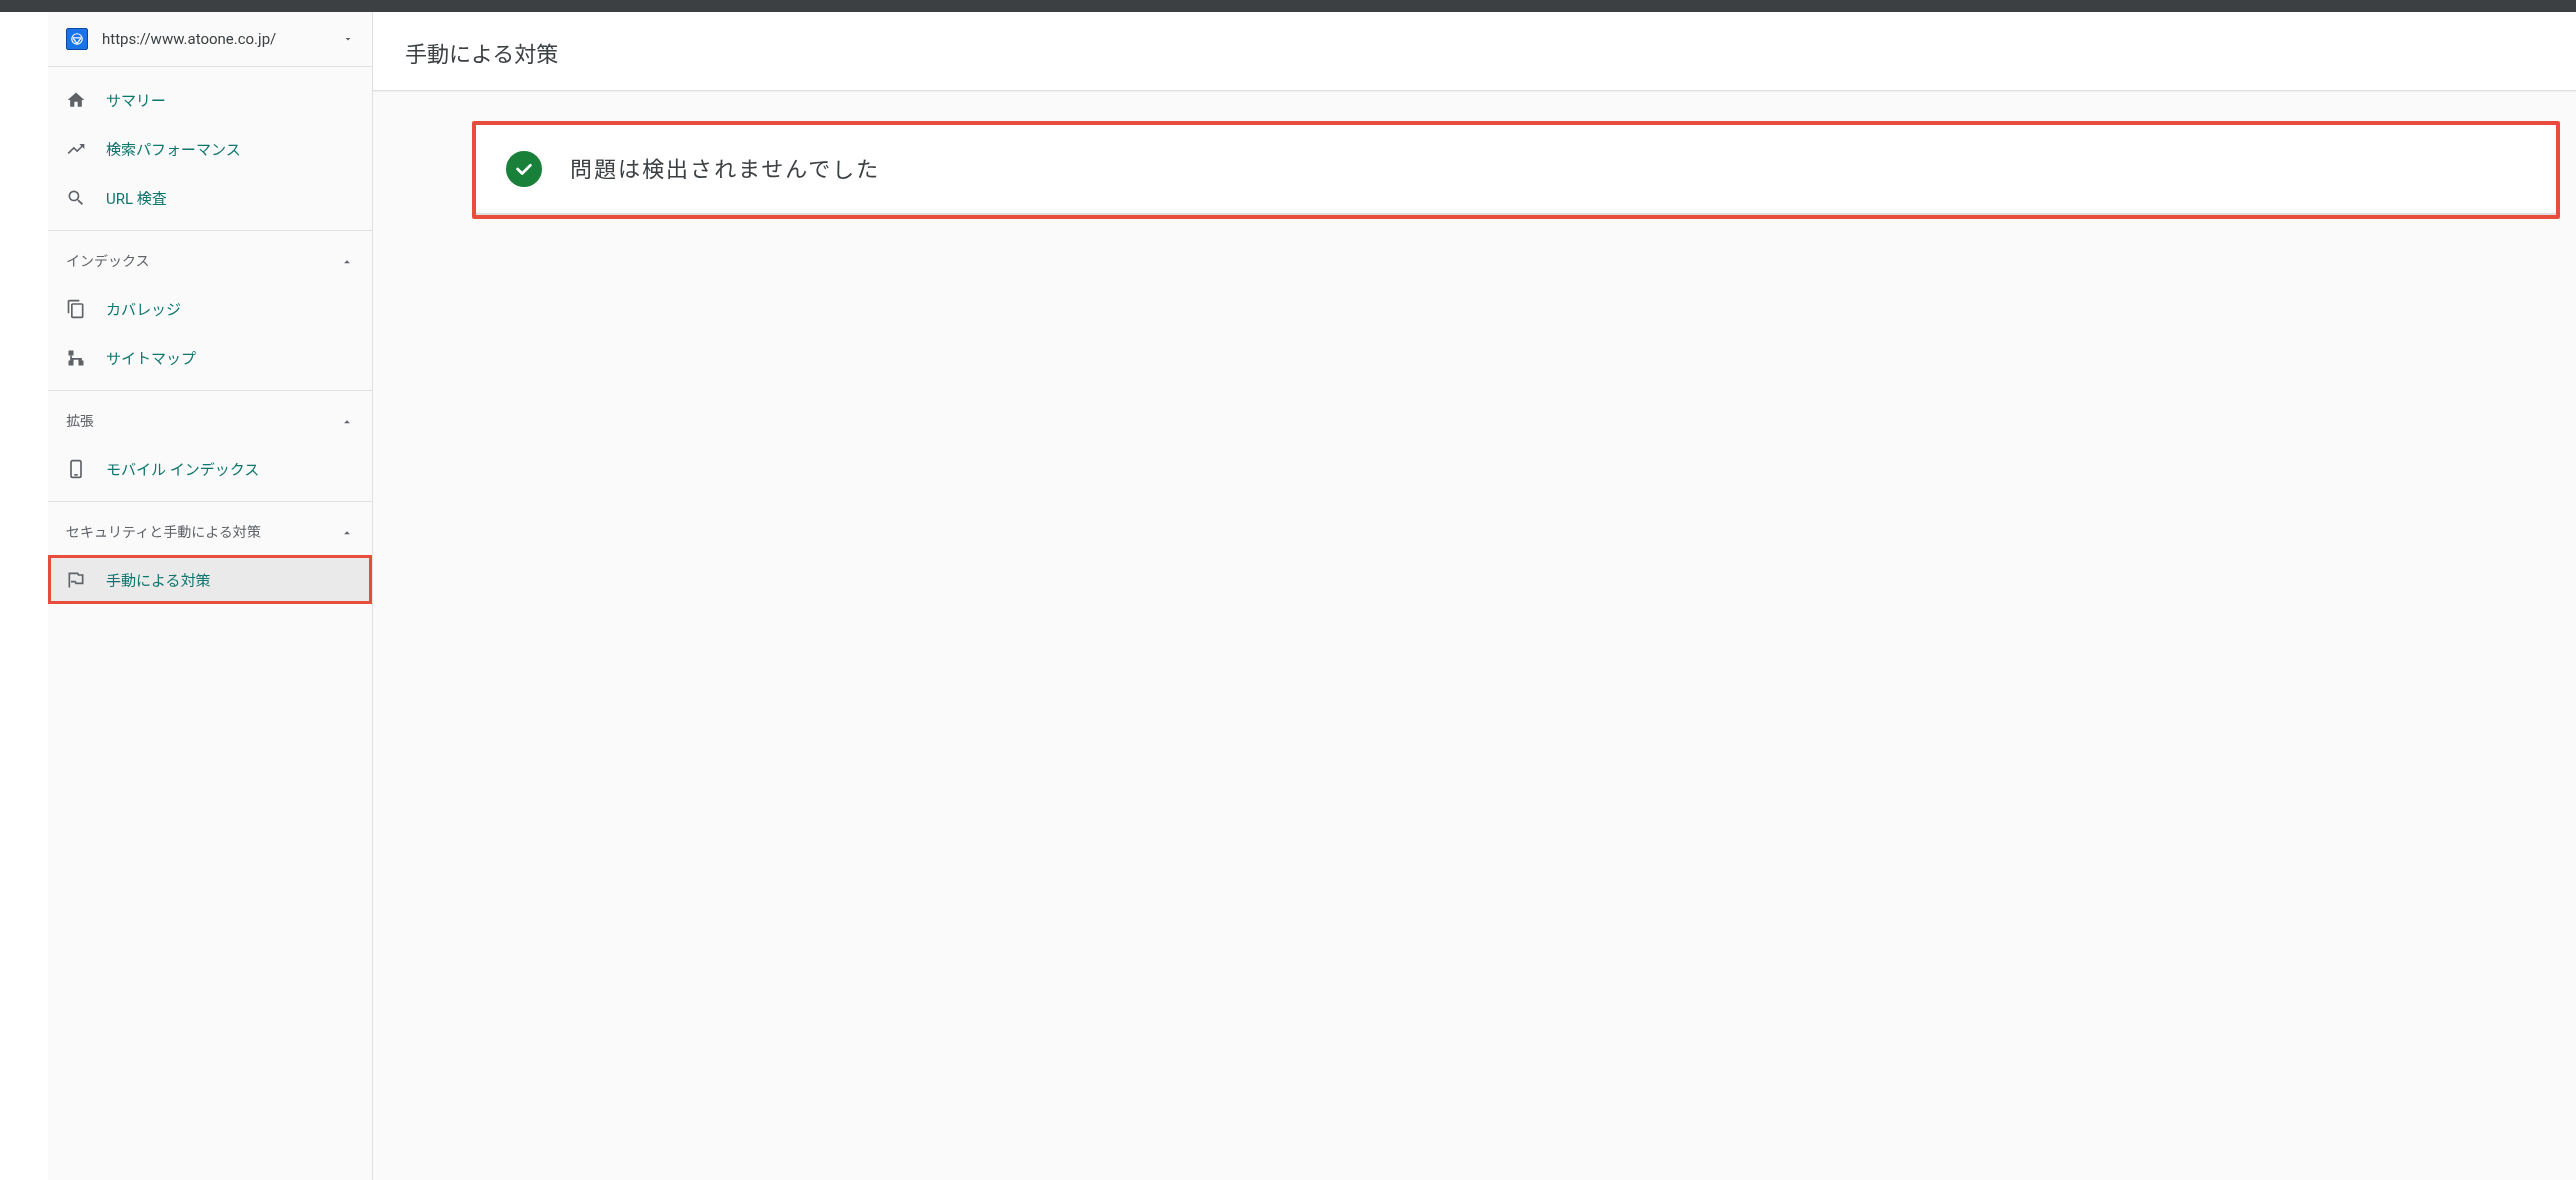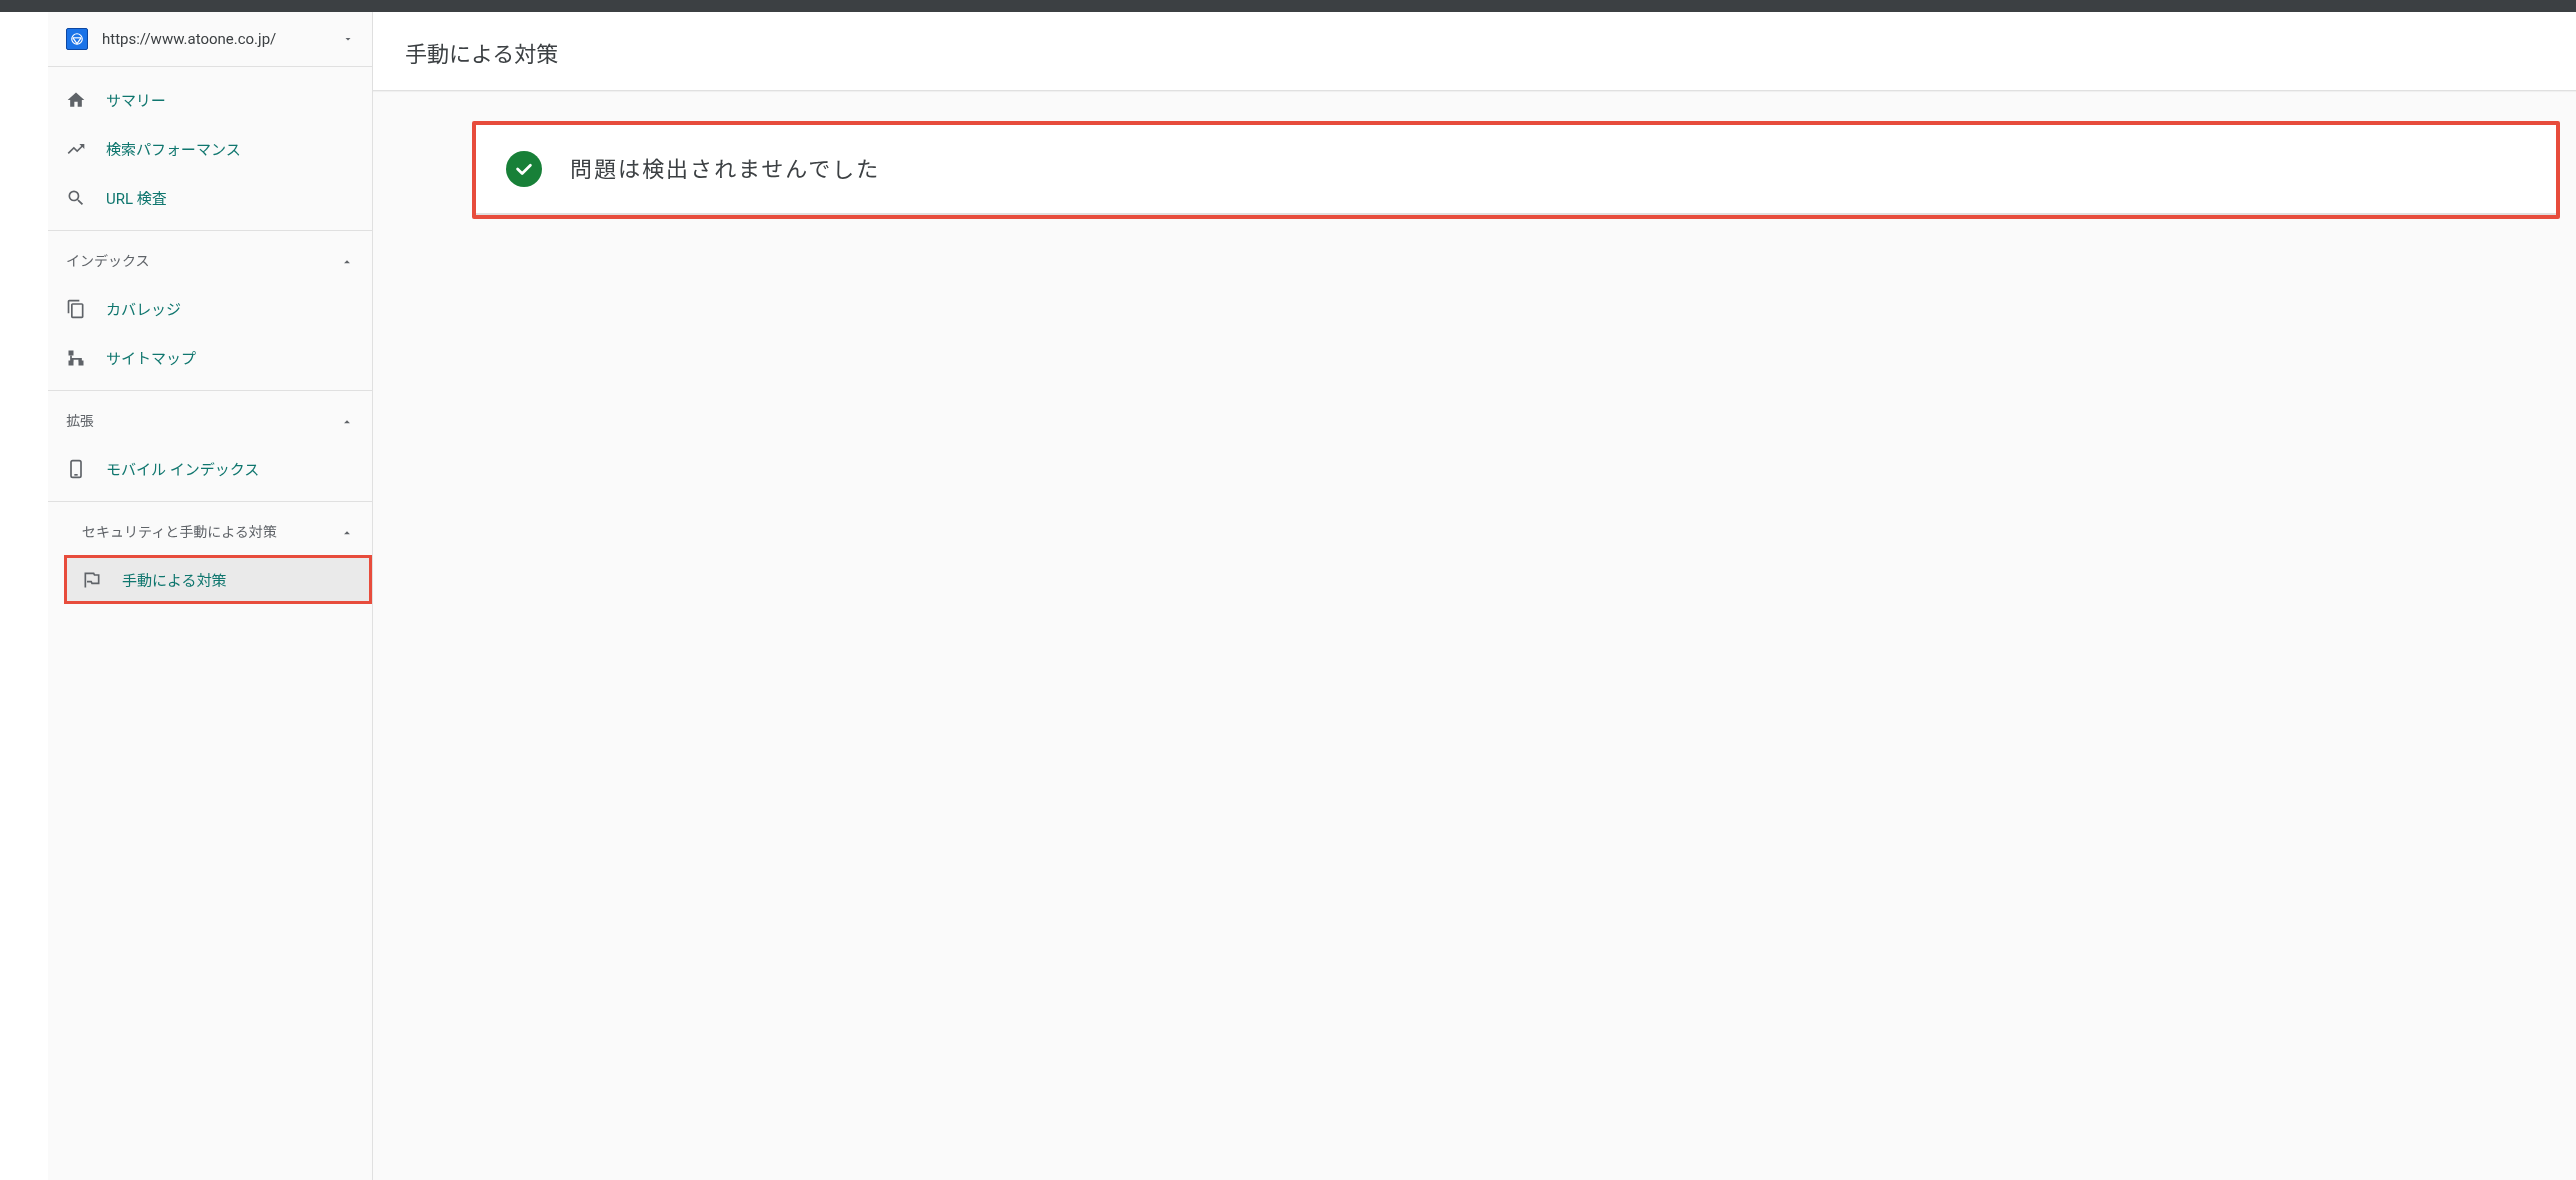--- a/index.html
+++ b/index.html
@@ -133,21 +133,21 @@
         <span class="icon">
           <svg width="20" height="20" viewBox="0 0 24 24" fill="none" stroke="#5f6368" stroke-width="2">
               <rect x="6" y="2" width="12" height="20" rx="2"></rect>
               <line x1="10" y1="19" x2="14" y2="19"></line>
             </svg>
         </span>
         <span class="label">モバイル インデックス</span>
       </div>
     </div>
 
-    <div class="nav-section" style="border-bottom:none;margin-left:16px;">
+    <div class="nav-section" style="border-bottom:none;">
       <div class="nav-section-header">
         <span class="section-title-text">セキュリティと手動による対策</span>
         <span class="chevron">
           <svg width="14" height="14" viewBox="0 0 24 24" fill="#5f6368">
               <path d="M7 14l5-5 5 5z"></path>
             </svg>
         </span>
       </div>
       <div class="nav-item active highlighted">
         <span class="icon">

